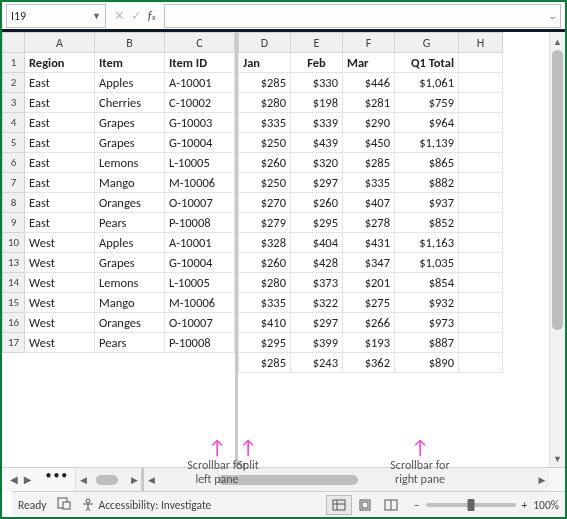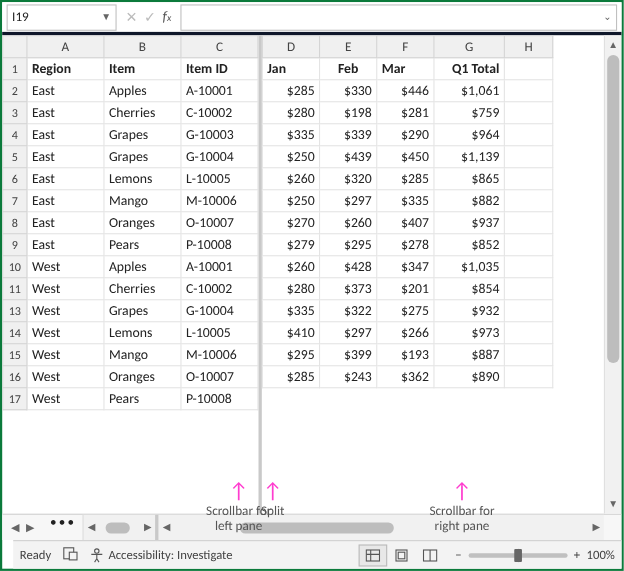--- a/index.html
+++ b/index.html
@@ -278,26 +278,20 @@
                 <td class="cell txt">Pears</td>
                 <td class="cell txt">P-10008</td>
               </tr>
               <tr>
                 <td class="rowhdr">10</td>
                 <td class="cell txt">West</td>
                 <td class="cell txt">Apples</td>
                 <td class="cell txt">A-10001</td>
               </tr>
               <tr>
-                <td class="rowhdr">11</td>
-                <td class="cell txt">West</td>
-                <td class="cell txt">Cherries</td>
-                <td class="cell txt">C-10002</td>
-              </tr>
-              <tr>
                 <td class="rowhdr">13</td>
                 <td class="cell txt">West</td>
                 <td class="cell txt">Grapes</td>
                 <td class="cell txt">G-10004</td>
               </tr>
               <tr>
                 <td class="rowhdr">14</td>
                 <td class="cell txt">West</td>
                 <td class="cell txt">Lemons</td>
                 <td class="cell txt">L-10005</td>
@@ -395,20 +389,27 @@
                 <td class="cell num">$260</td>
                 <td class="cell num">$407</td>
                 <td class="cell num">$937</td>
                 <td class="cell"></td>
               </tr>
               <tr>
                 <td class="cell num">$279</td>
                 <td class="cell num">$295</td>
                 <td class="cell num">$278</td>
                 <td class="cell num">$852</td>
+                <td class="cell"></td>
+              </tr>
+              <tr>
+                <td class="cell num">$328</td>
+                <td class="cell num">$404</td>
+                <td class="cell num">$431</td>
+                <td class="cell num">$1,163</td>
                 <td class="cell"></td>
               </tr>
               <tr>
                 <td class="cell num">$260</td>
                 <td class="cell num">$428</td>
                 <td class="cell num">$347</td>
                 <td class="cell num">$1,035</td>
                 <td class="cell"></td>
               </tr>
               <tr>

